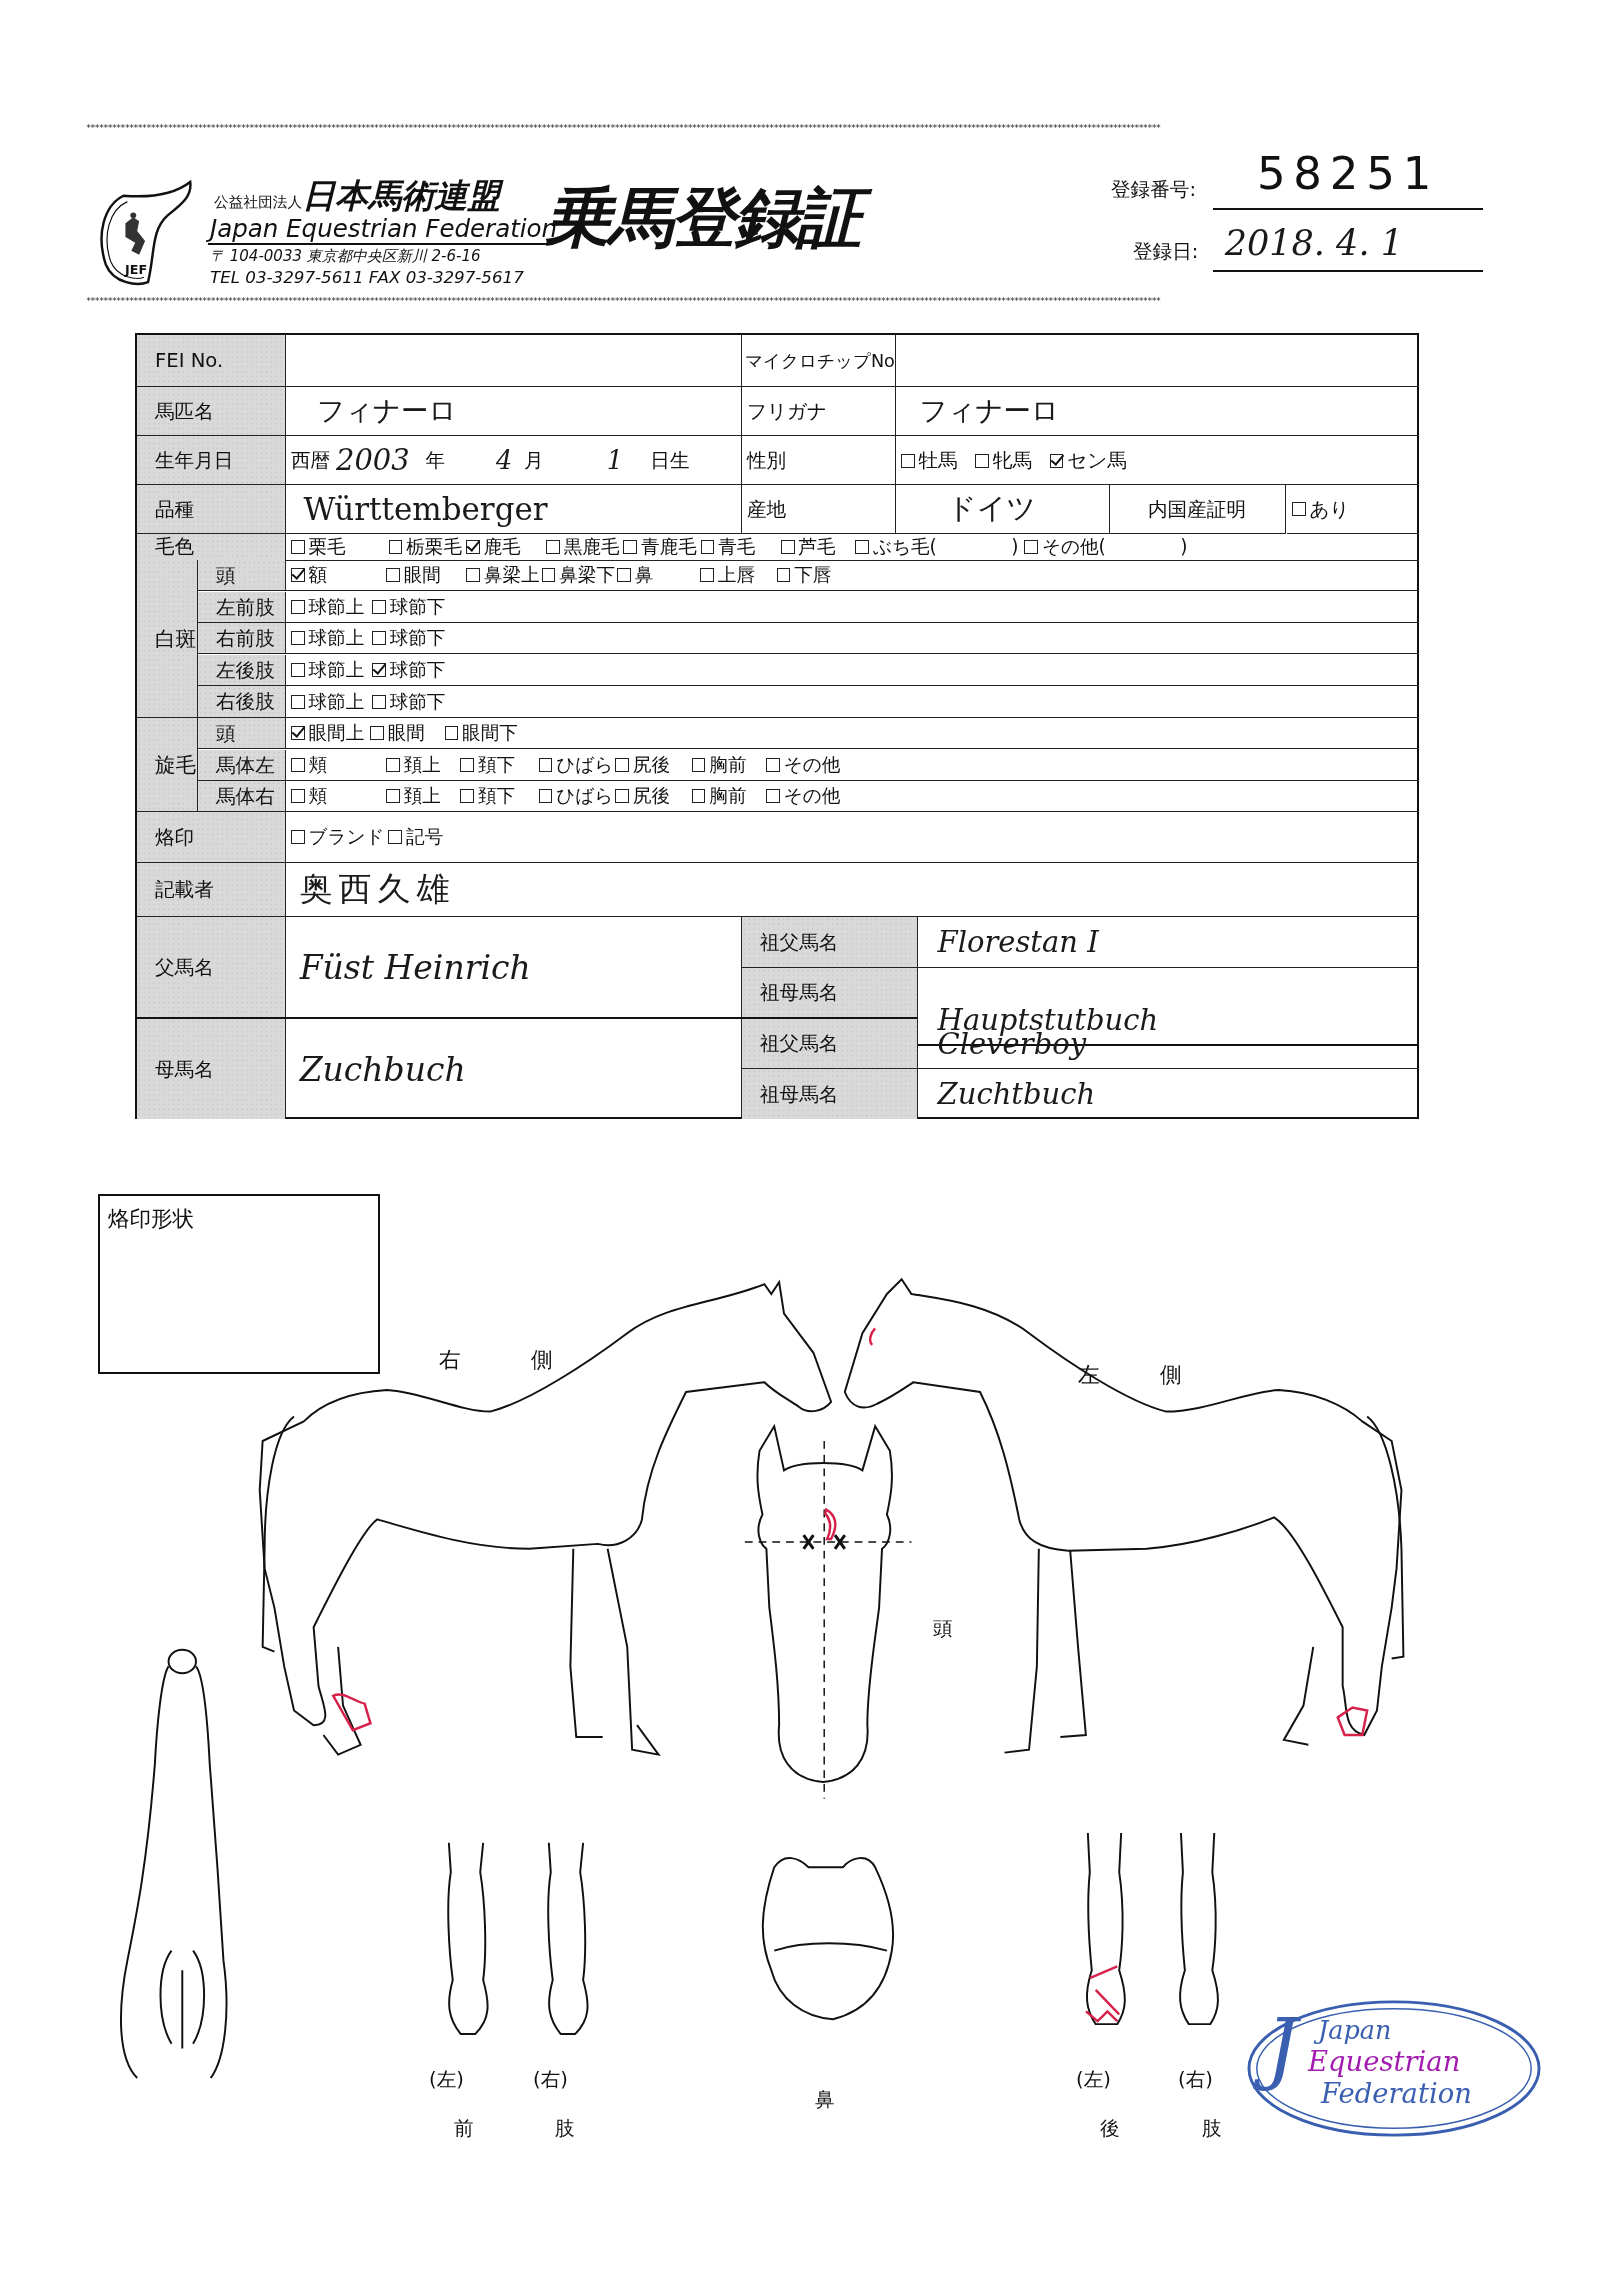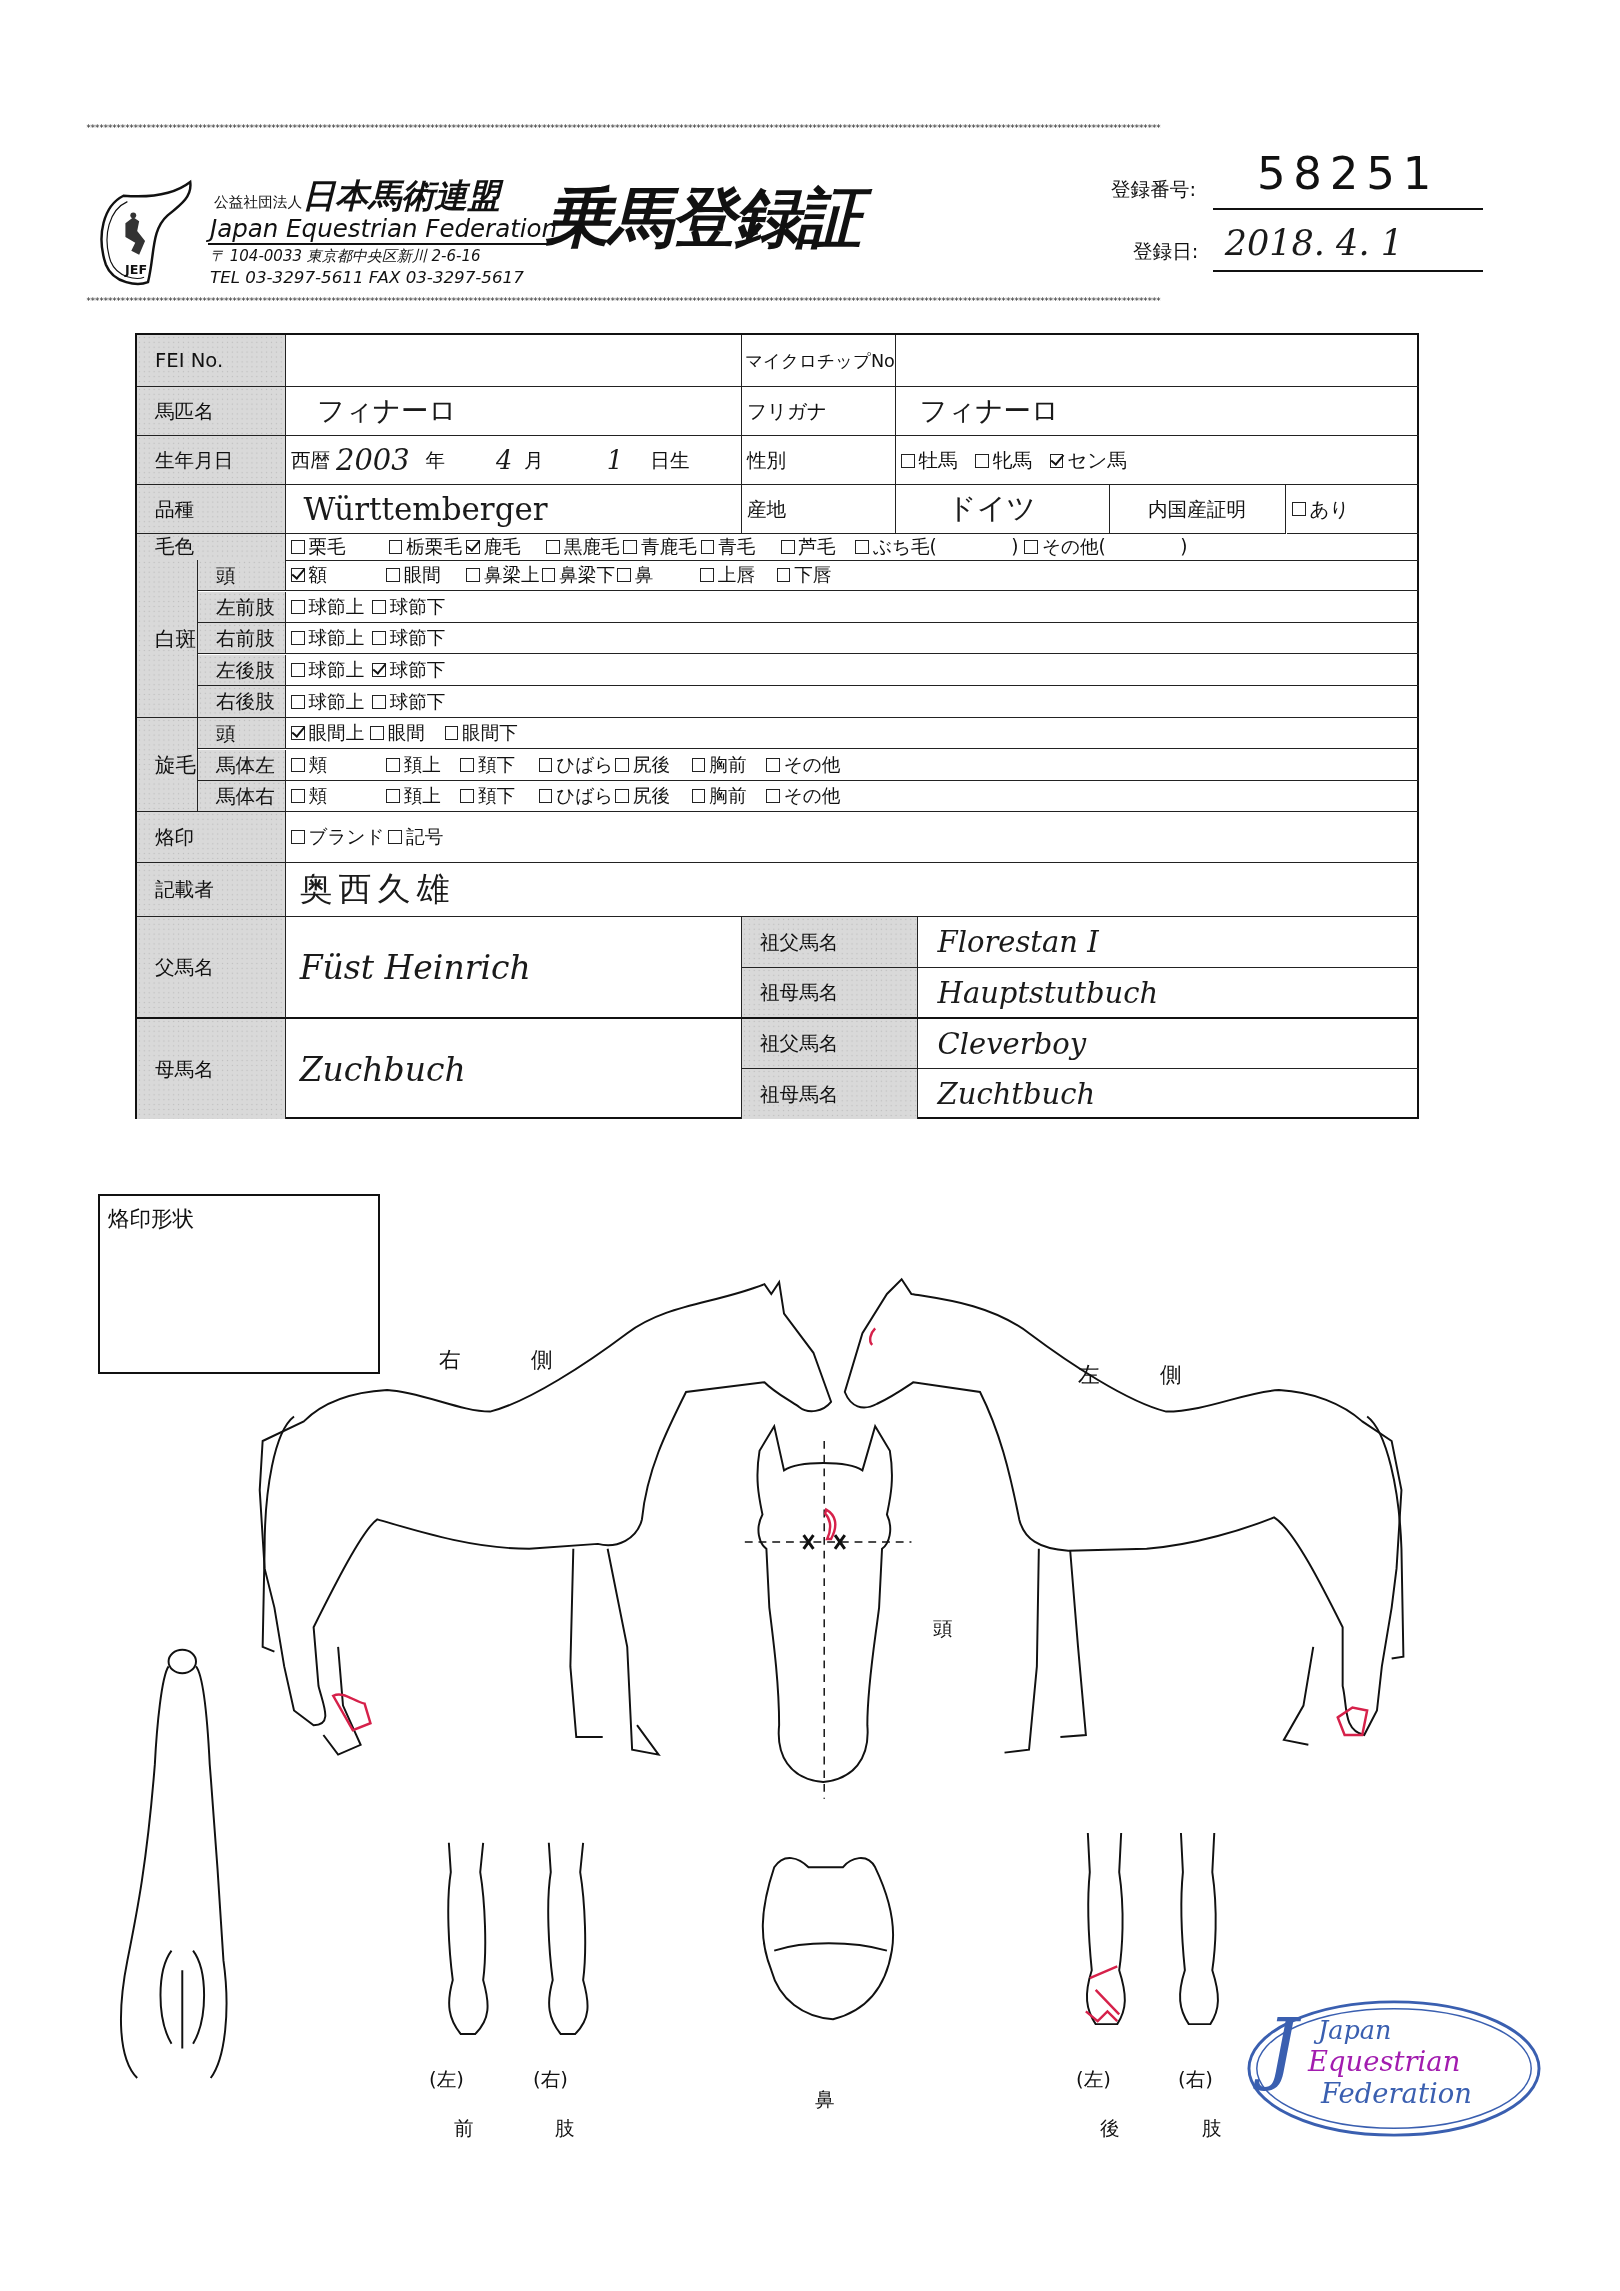--- a/index.html
+++ b/index.html
@@ -182,21 +182,21 @@
   </div>
 
   <div class="cell shade" style="left:0;top:528px;width:149px;height:54px;">記載者</div>
   <div class="cell hw" style="left:149px;top:528px;width:1133px;height:54px;border-right:none;font-size:33px;font-style:normal;padding-left:13.7px;letter-spacing:5.9px;">奥西久雄</div>
 
   <div class="cell shade" style="left:0;top:582px;width:149px;height:102px;border-bottom:2px solid #111;">父馬名</div>
   <div class="cell hw" style="left:149px;top:582px;width:456px;height:102px;font-size:33px;padding-left:13.7px;border-bottom:2px solid #111;">Füst Heinrich</div>
   <div class="cell shade" style="left:605px;top:582px;width:176px;height:51px;">祖父馬名</div>
   <div class="cell hw" style="left:781px;top:582px;width:501px;height:51px;border-right:none;font-size:29px;padding-left:19.6px;">Florestan I</div>
   <div class="cell shade" style="left:605px;top:633px;width:176px;height:51px;border-bottom:2px solid #111;">祖母馬名</div>
-  <div class="cell hw" style="left:781px;top:633px;width:501px;height:51px;border-right:none;font-size:29px;padding-left:19.6px;border-bottom:2px solid #111;">Hauptstutbuch</div>
+  <div class="cell hw" style="left:781px;top:660px;width:501px;height:51px;border-right:none;font-size:29px;padding-left:19.6px;border-bottom:2px solid #111;">Hauptstutbuch</div>
 
   <div class="cell shade" style="left:0;top:684px;width:149px;height:100px;border-bottom:none;">母馬名</div>
   <div class="cell hw" style="left:149px;top:684px;width:456px;height:100px;font-size:33px;padding-left:13.7px;border-bottom:none;">Zuchbuch</div>
   <div class="cell shade" style="left:605px;top:684px;width:176px;height:50px;">祖父馬名</div>
   <div class="cell hw" style="left:781px;top:684px;width:501px;height:50px;border-right:none;font-size:29px;padding-left:19.6px;">Cleverboy</div>
   <div class="cell shade" style="left:605px;top:734px;width:176px;height:50px;border-bottom:none;">祖母馬名</div>
   <div class="cell hw" style="left:781px;top:734px;width:501px;height:50px;border-right:none;border-bottom:none;font-size:29px;padding-left:19.6px;">Zuchtbuch</div>
 </div>
 
 <div class="abs" style="left:98px;top:1194px;width:282px;height:180px;border:2px solid #111;box-sizing:border-box;">

